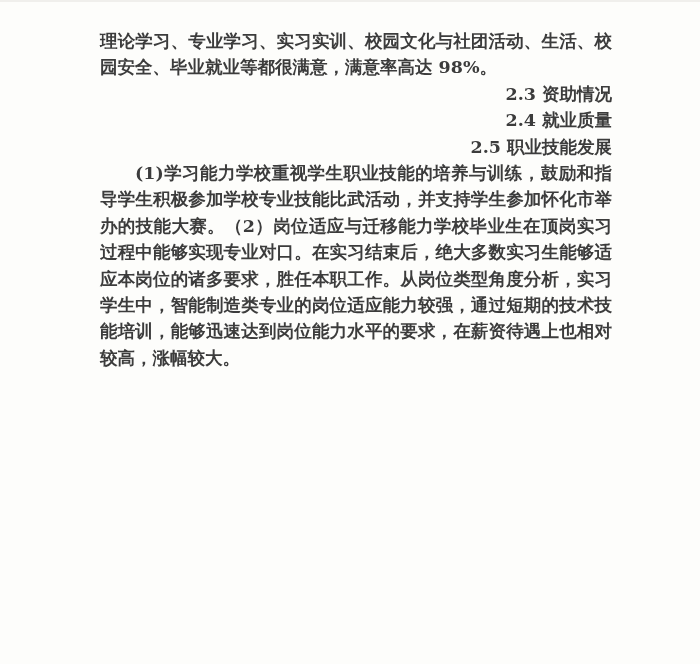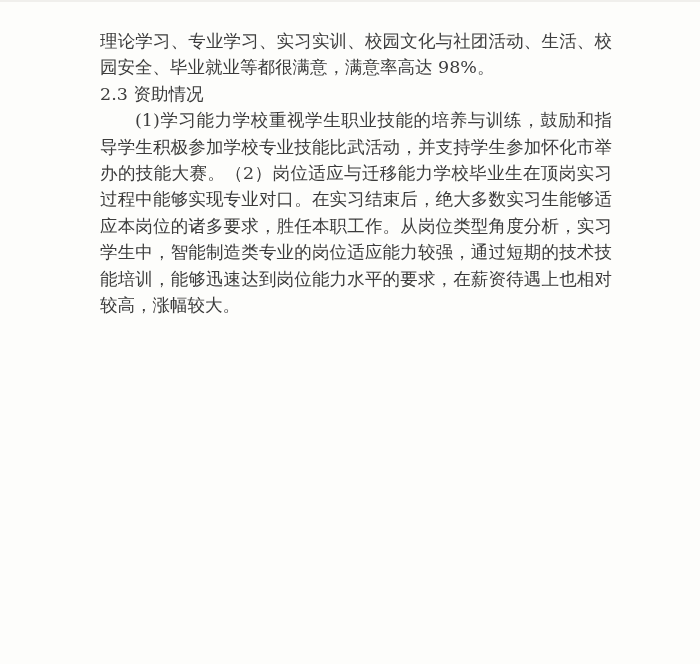--- a/index.html
+++ b/index.html
@@ -22,42 +22,44 @@
     font-size: 17.5px;
     line-height: 26.4px;
     color: var(--fg, #3c3c3c);
     text-align: justify;
     overflow: hidden;
   }
   .page p, .page h2 {
     margin: 0;
     padding: 0;
     font-size: inherit;
-    font-weight: normal;
+    font-weight: bold;
     line-height: inherit;
   }
   .para {
     text-indent: 2em;
   }
   .para.no-indent {
     text-indent: 0;
   }
   .heading {
-    text-align: left;
+    text-align: right;
     text-indent: 0;
   }
 </style>
 </head>
 <body>
 
 <div class="page">
 
   <p class="para no-indent">理论学习、专业学习、实习实训、校园文化与社团活动、生活、校园安全、毕业就业等都很满意，满意率高达 98%。</p>
 
   <h2 class="heading">2.3 资助情况</h2>
 
 
+  <h2 class="heading">2.4 就业质量</h2>
 
 
+  <h2 class="heading">2.5 职业技能发展</h2>
 
   <p class="para">(1)学习能力学校重视学生职业技能的培养与训练，鼓励和指导学生积极参加学校专业技能比武活动，并支持学生参加怀化市举办的技能大赛。（2）岗位适应与迁移能力学校毕业生在顶岗实习过程中能够实现专业对口。在实习结束后，绝大多数实习生能够适应本岗位的诸多要求，胜任本职工作。从岗位类型角度分析，实习学生中，智能制造类专业的岗位适应能力较强，通过短期的技术技能培训，能够迅速达到岗位能力水平的要求，在薪资待遇上也相对较高，涨幅较大。</p>
 
 </div>
 
 </body></html>

